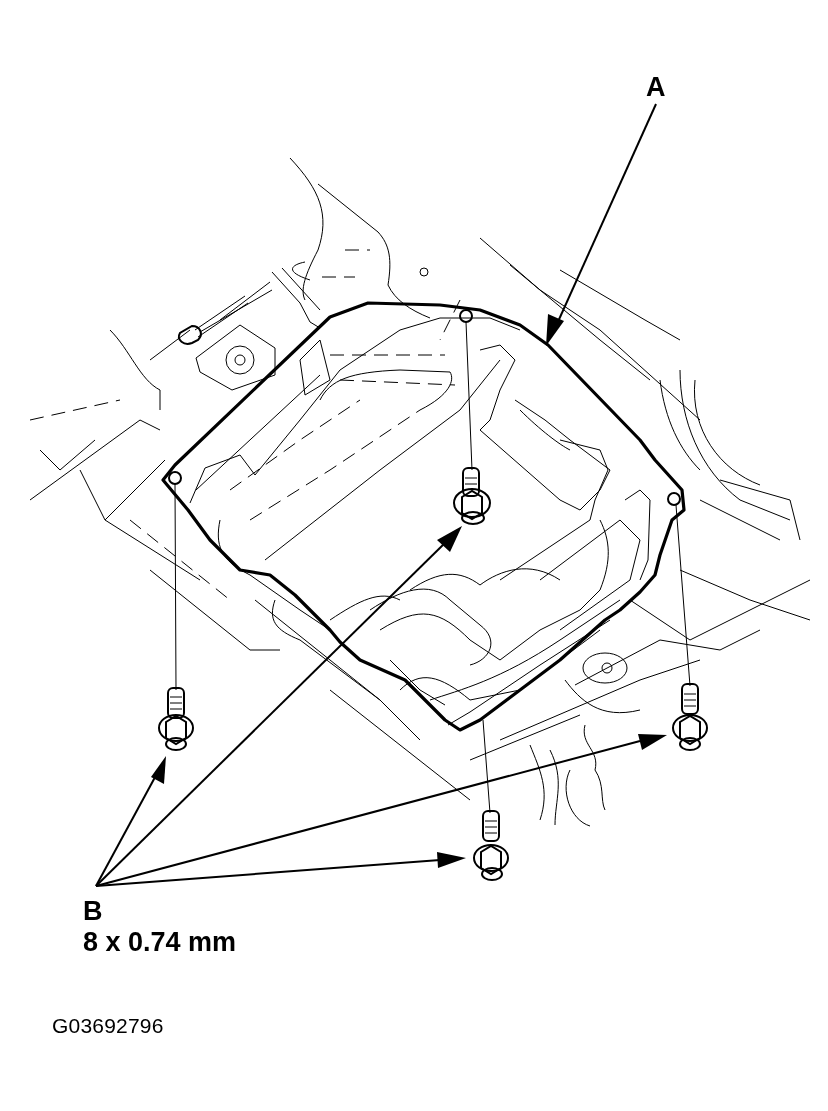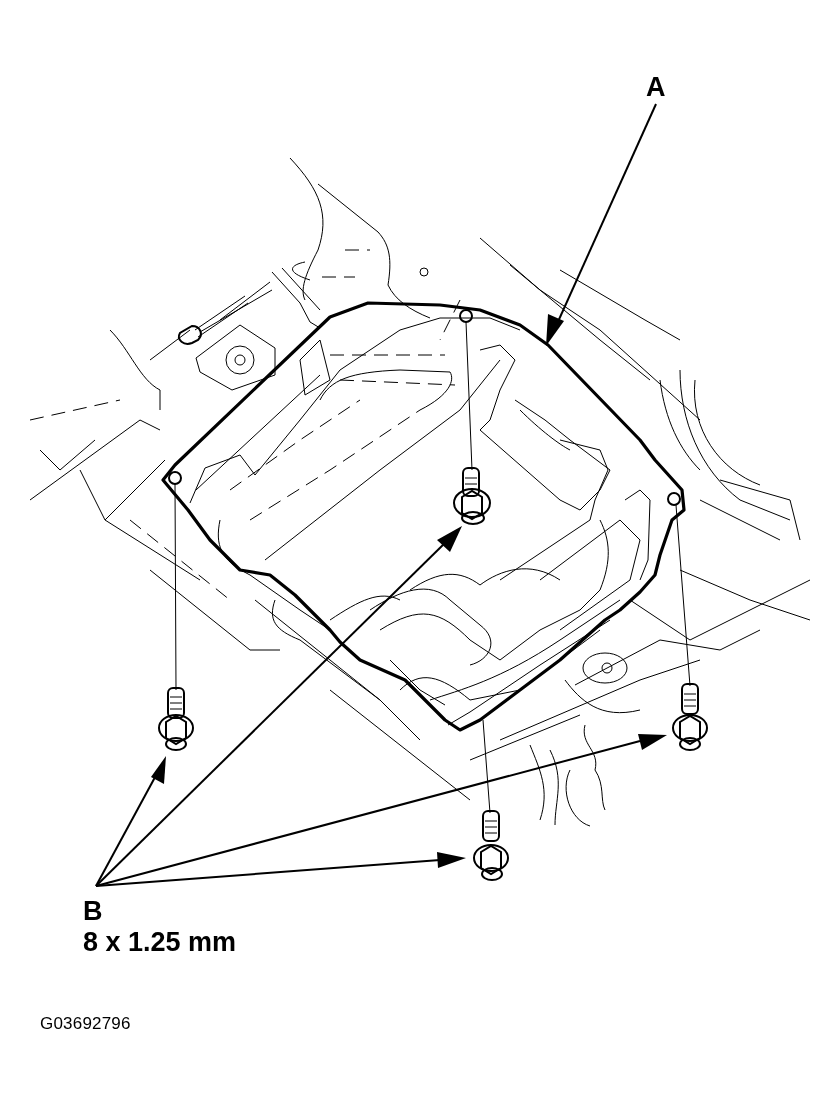--- a/index.html
+++ b/index.html
@@ -3,21 +3,21 @@
 <meta charset="utf-8">
 <style>
   html, body { margin: 0; padding: 0; background: #ffffff; }
   body { width: 828px; height: 1111px; position: relative; overflow: hidden;
          font-family: "Liberation Sans", "DejaVu Sans", sans-serif; color: #000; }
   #diagram { position: absolute; left: 0; top: 0; width: 828px; height: 1111px; }
   .callout { position: absolute; font-weight: bold; font-size: 27px; line-height: 1; color: #000; }
   #label-a { left: 646px; top: 74px; }
   #spec-block { position: absolute; left: 83px; top: 896px; font-weight: bold; font-size: 27px; line-height: 31px; }
   #spec-block div { white-space: nowrap; }
-  #figure-id { position: absolute; left: 40px; top: 1014px; font-size: 17px; letter-spacing: 0.2px; }
+  #figure-id { position: absolute; left: 52px; top: 1014px; font-size: 21px; letter-spacing: 0.2px; }
   .thin { stroke: #000; stroke-width: 1; fill: none; }
   .dash { stroke: #000; stroke-width: 1; fill: none; stroke-dasharray: 14 8; }
   .thick { stroke: #000; stroke-width: 3.2; fill: none; stroke-linejoin: round; }
   .med { stroke: #000; stroke-width: 2; fill: none; }
   .leader { stroke: #000; stroke-width: 2; fill: none; }
 </style>
 </head>
 <body>
 
 <svg id="diagram" viewBox="0 0 828 1111" xmlns="http://www.w3.org/2000/svg">
@@ -160,16 +160,16 @@
       <line class="leader" x1="96" y1="886" x2="640" y2="741"></line>
       <path d="M667 735 L642 750 L638 734 Z" fill="#000"></path>
     </g>
   </g>
 </svg>
 
 <div id="label-a" class="callout">A</div>
 
 <div id="spec-block">
   <div>B</div>
-  <div>8 x 1.25 mm</div>
+  <div>8 x 0.74 mm</div>
 </div>
 
 <div id="figure-id">G03692796</div>
 
 </body></html>

